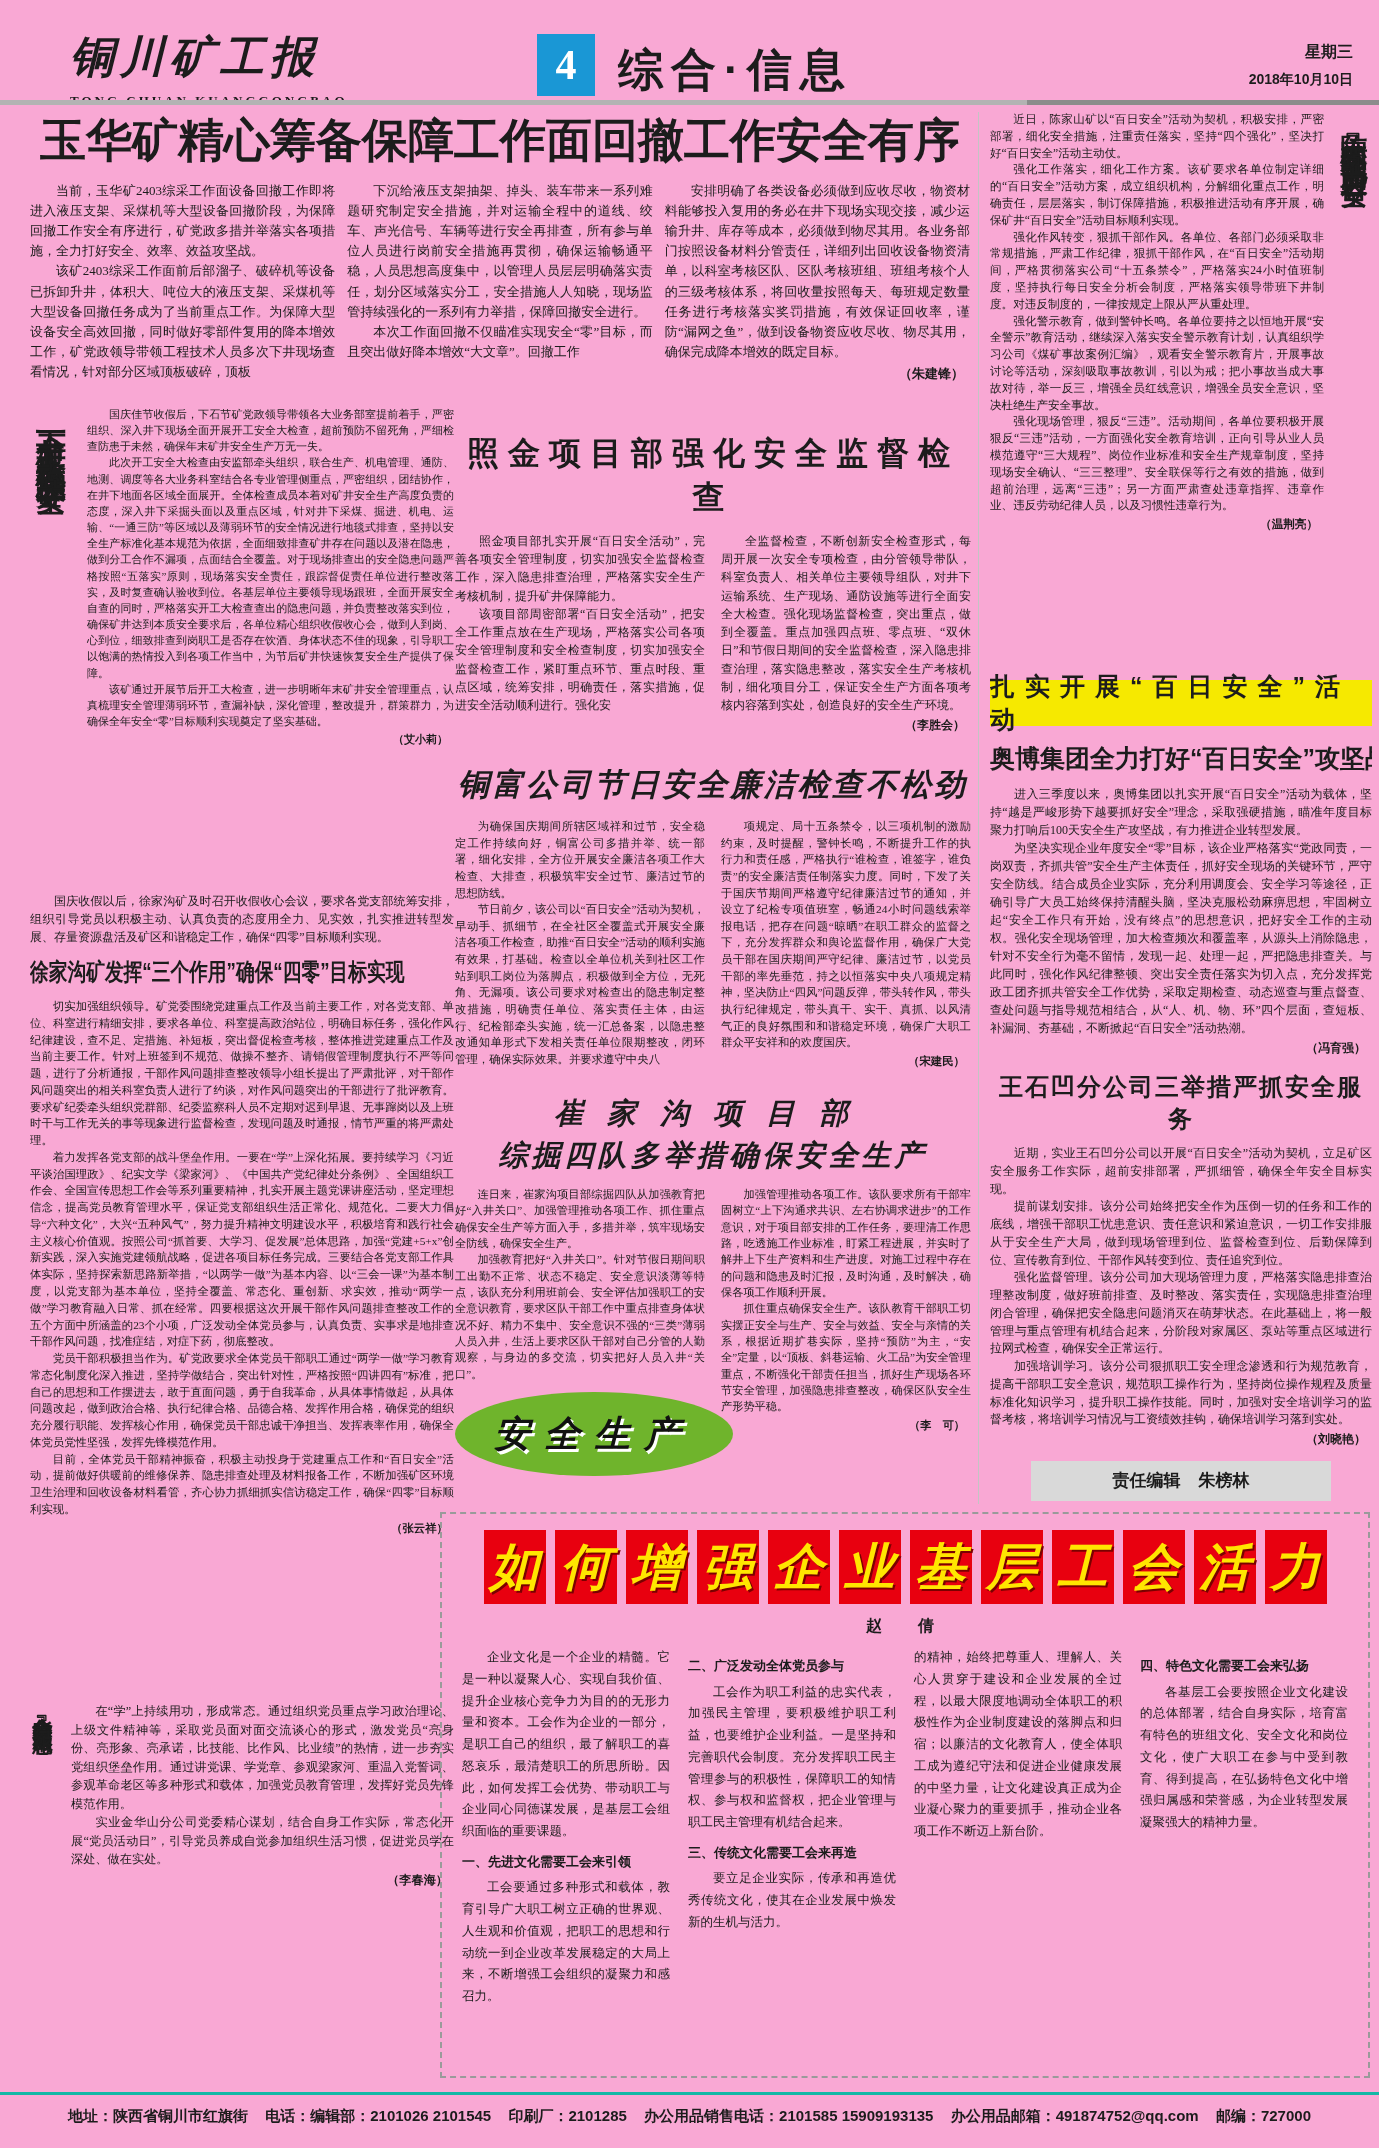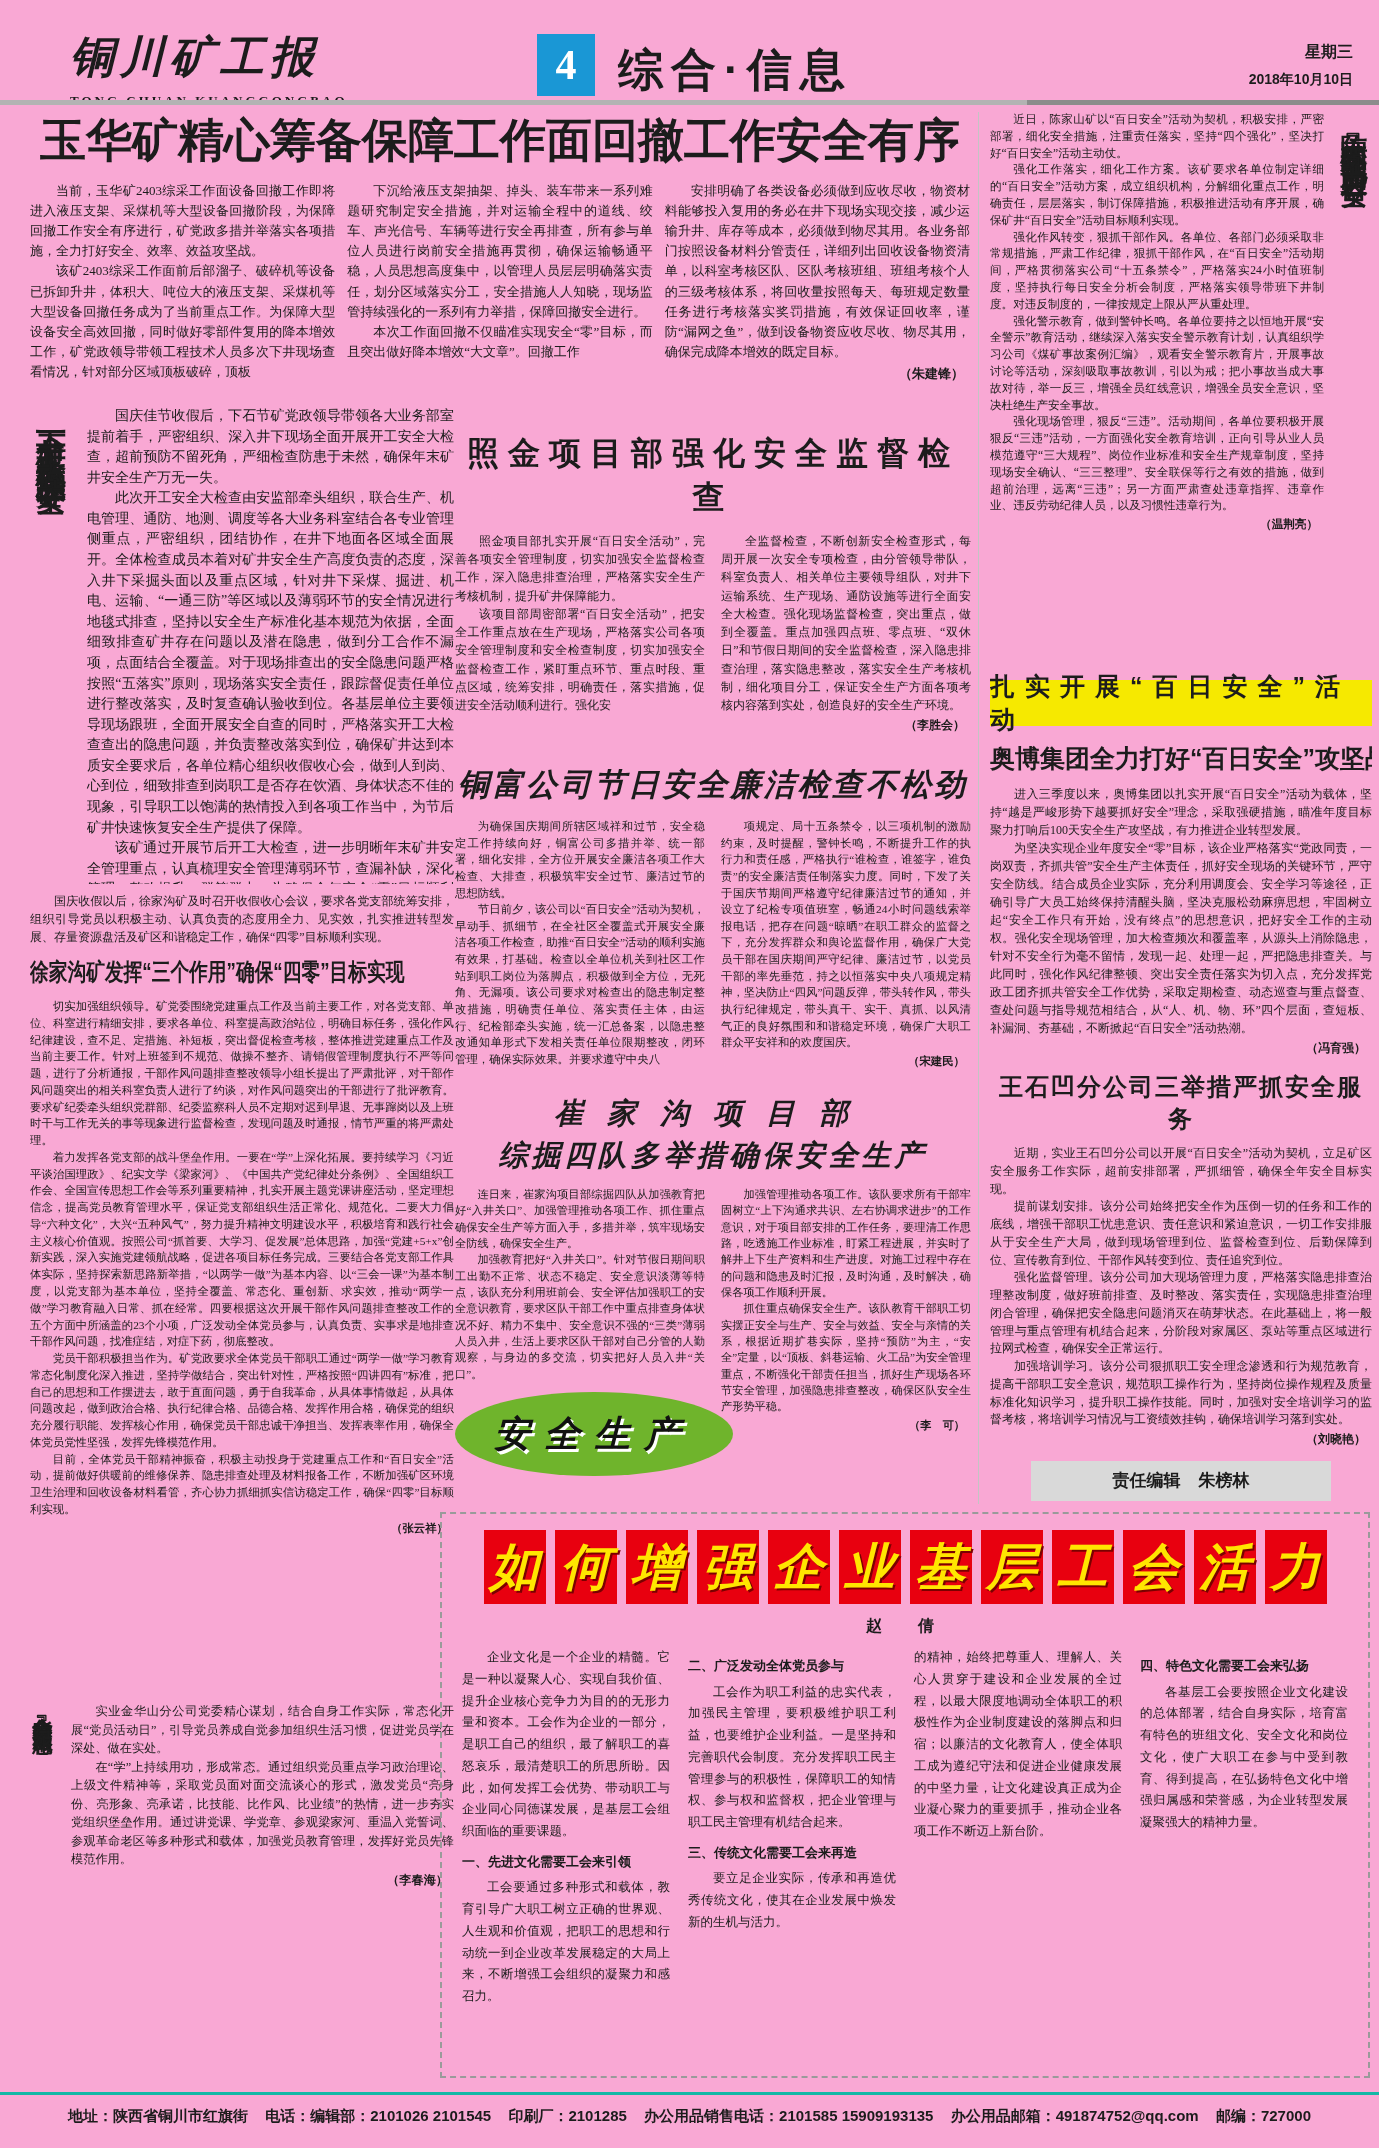--- a/index.html
+++ b/index.html
@@ -28,21 +28,21 @@
   
   .lead{position:absolute;left:30px;top:114px;width:940px;height:288px;overflow:hidden;}
   .lead h1{margin:0 0 14px 0;font-size:46px;line-height:1.15;font-weight:900;text-align:center;
            font-family:"Liberation Sans",sans-serif;letter-spacing:0;white-space:nowrap;}
   .lead .cols{font-size:13px;line-height:1.55;gap:12px;}
   
   .xiashijie{position:absolute;left:30px;top:406px;width:424px;height:478px;display:flex;overflow:hidden;}
   .vtitle{writing-mode:vertical-rl;text-orientation:upright;font-weight:900;
           font-family:"Liberation Sans",sans-serif;}
   .xiashijie .vtitle{font-size:30px;letter-spacing:4px;margin-right:16px;}
-  .xiashijie .bd{flex:1;font-size:14px;line-height:1.47;}
+  .xiashijie .bd{flex:1;font-size:11px;line-height:1.47;}
   .xujiagou{position:absolute;left:30px;top:892px;width:424px;height:802px;overflow:hidden;}
   .xujiagou .intro{font-size:12px;line-height:1.5;}
   .xujiagou h2{margin:10px 0;white-space:nowrap;font-family:"Liberation Sans",sans-serif;
                font-weight:900;font-size:24px;transform:scaleX(.78);transform-origin:0 50%;}
   .xujiagou .bd{font-size:11.4px;line-height:1.47;}
   .jinhuashan{position:absolute;left:30px;top:1702px;width:424px;height:372px;display:flex;overflow:hidden;}
   .jinhuashan .vtitle{font-size:20px;letter-spacing:1px;font-weight:700;margin-right:14px;
                       font-family:"Liberation Serif",serif;}
   .jinhuashan .bd{flex:1;font-size:12.2px;line-height:1.52;}
   
@@ -152,22 +152,22 @@
       <p class="para">着力发挥各党支部的战斗堡垒作用。一要在“学”上深化拓展。要持续学习《习近平谈治国理政》、纪实文学《梁家河》、《中国共产党纪律处分条例》、全国组织工作会、全国宣传思想工作会等系列重要精神，扎实开展主题党课讲座活动，坚定理想信念，提高党员教育管理水平，保证党支部组织生活正常化、规范化。二要大力倡导“六种文化”，大兴“五种风气”，努力提升精神文明建设水平，积极培育和践行社会主义核心价值观。按照公司“抓首要、大学习、促发展”总体思路，加强“党建+5+x”创新实践，深入实施党建领航战略，促进各项目标任务完成。三要结合各党支部工作具体实际，坚持探索新思路新举措，“以两学一做”为基本内容、以“三会一课”为基本制度，以党支部为基本单位，坚持全覆盖、常态化、重创新、求实效，推动“两学一做”学习教育融入日常、抓在经常。四要根据这次开展干部作风问题排查整改工作的五个方面中所涵盖的23个小项，广泛发动全体党员参与，认真负责、实事求是地排查干部作风问题，找准症结，对症下药，彻底整改。</p>
       <p class="para">党员干部积极担当作为。矿党政要求全体党员干部职工通过“两学一做”学习教育常态化制度化深入推进，坚持学做结合，突出针对性，严格按照“四讲四有”标准，把自己的思想和工作摆进去，敢于直面问题，勇于自我革命，从具体事情做起，从具体问题改起，做到政治合格、执行纪律合格、品德合格、发挥作用合格，确保党的组织充分履行职能、发挥核心作用，确保党员干部忠诚干净担当、发挥表率作用，确保全体党员党性坚强，发挥先锋模范作用。</p>
       <p class="para">目前，全体党员干部精神振奋，积极主动投身于党建重点工作和“百日安全”活动，提前做好供暖前的维修保养、隐患排查处理及材料报备工作，不断加强矿区环境卫生治理和回收设备材料看管，齐心协力抓细抓实信访稳定工作，确保“四零”目标顺利实现。</p>
       <div class="byline">（张云祥）</div>
     </div>
   </div>
 
   <div class="jinhuashan">
     <div class="vtitle">金华山分公司『党员固定活动日』常态化</div>
     <div class="bd">
+      <p class="para">在“学”上持续用功，形成常态。通过组织党员重点学习政治理论、上级文件精神等，采取党员面对面交流谈心的形式，激发党员“亮身份、亮形象、亮承诺，比技能、比作风、比业绩”的热情，进一步夯实党组织堡垒作用。通过讲党课、学党章、参观梁家河、重温入党誓词、参观革命老区等多种形式和载体，加强党员教育管理，发挥好党员先锋模范作用。</p>
       <p class="para">实业金华山分公司党委精心谋划，结合自身工作实际，常态化开展“党员活动日”，引导党员养成自觉参加组织生活习惯，促进党员学在深处、做在实处。</p>
-      <p class="para">在“学”上持续用功，形成常态。通过组织党员重点学习政治理论、上级文件精神等，采取党员面对面交流谈心的形式，激发党员“亮身份、亮形象、亮承诺，比技能、比作风、比业绩”的热情，进一步夯实党组织堡垒作用。通过讲党课、学党章、参观梁家河、重温入党誓词、参观革命老区等多种形式和载体，加强党员教育管理，发挥好党员先锋模范作用。</p>
       <div class="byline">（李春海）</div>
     </div>
   </div>
 
   <div class="zhaojin">
     <h2>照金项目部强化安全监督检查</h2>
     <div class="cols">
       <div>
         <p class="para">照金项目部扎实开展“百日安全活动”，完善各项安全管理制度，切实加强安全监督检查工作，深入隐患排查治理，严格落实安全生产考核机制，提升矿井保障能力。</p>
         <p class="para">该项目部周密部署“百日安全活动”，把安全工作重点放在生产现场，严格落实公司各项安全管理制度和安全检查制度，切实加强安全监督检查工作，紧盯重点环节、重点时段、重点区域，统筹安排，明确责任，落实措施，促进安全活动顺利进行。强化安</p>

